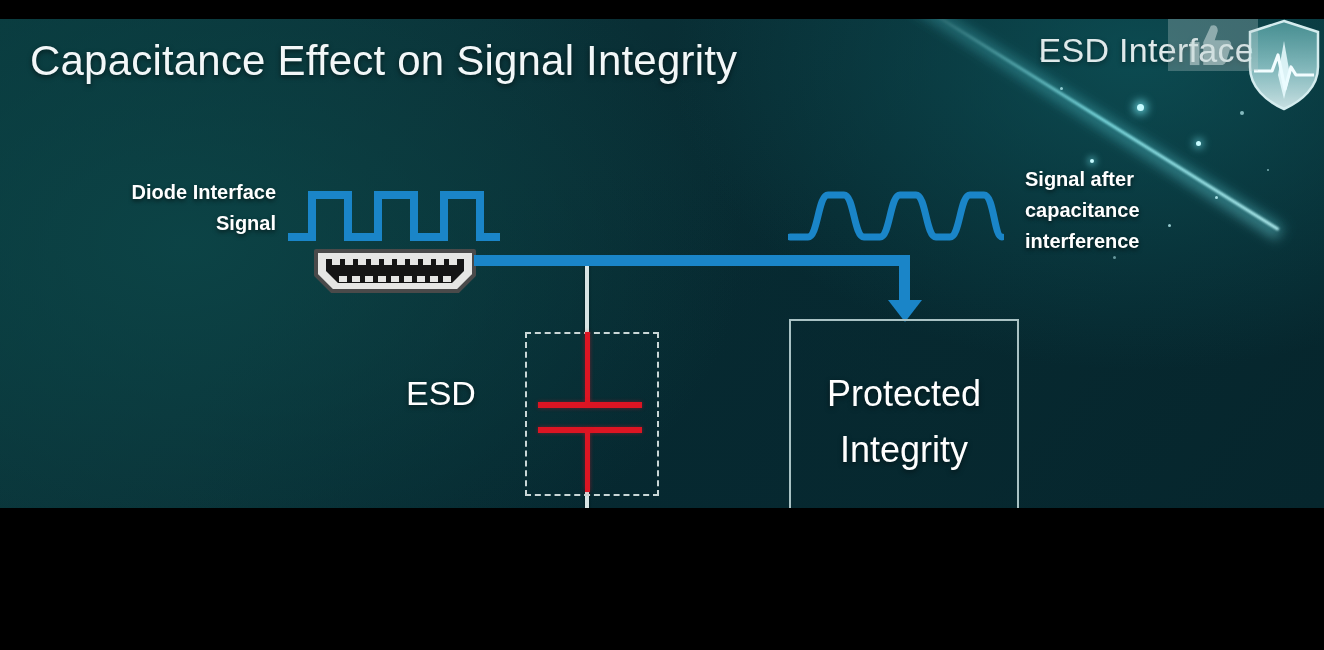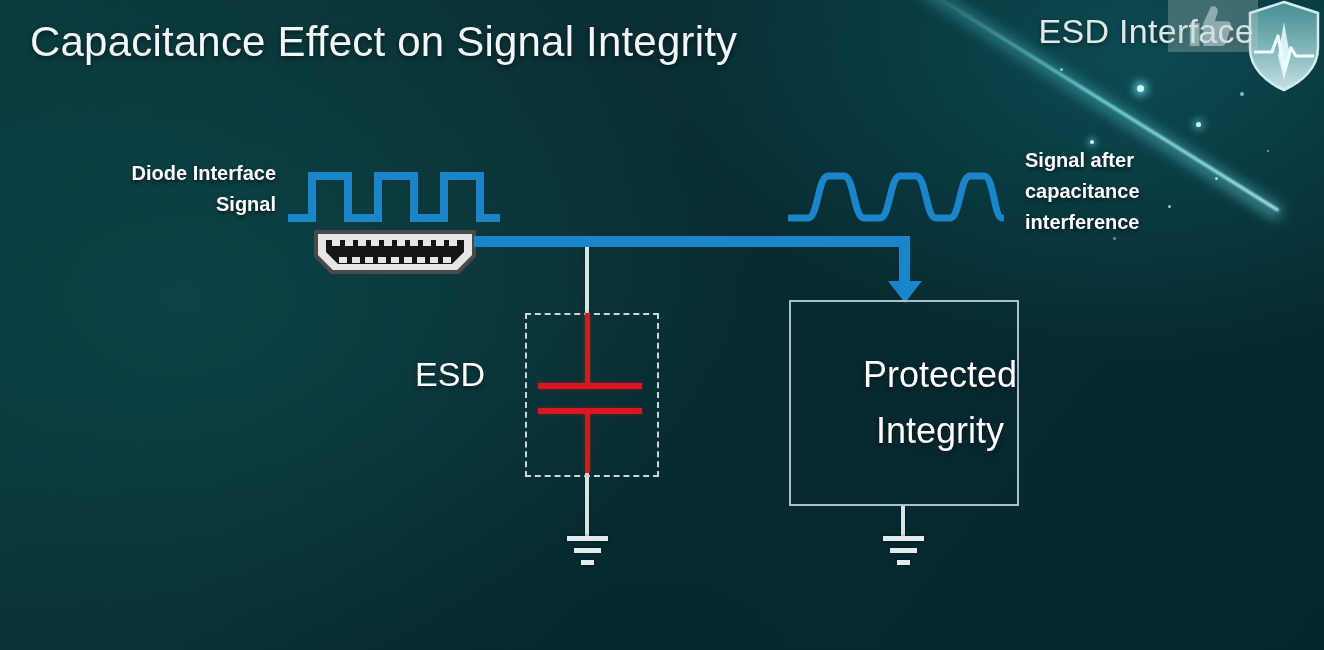--- a/index.html
+++ b/index.html
@@ -1,26 +1,27 @@
 <!DOCTYPE html>
 <html><head>
 <meta charset="utf-8">
 <style>
   html,body{margin:0;padding:0;background:#000;}
   body{font-family:"Liberation Sans",sans-serif;}
 
   #slide{
     position:relative;
-    width:1324px;height:650px;
+    width:1324px;height:489px;
     overflow:hidden;
     background:
       radial-gradient(ellipse 900px 620px at 14% 46%, rgba(12,70,72,.85) 0%, rgba(8,52,58,0) 62%),
       radial-gradient(ellipse 780px 520px at 86% 8%,  rgba(14,86,92,.75) 0%, rgba(8,52,58,0) 60%),
       radial-gradient(ellipse 700px 520px at 50% 104%, rgba(6,40,48,.9) 0%, rgba(8,52,58,0) 70%),
       linear-gradient(128deg,#09393d 0%, #0a3137 28%, #072a31 58%, #06262d 100%);
+    margin-top: 19px;
   }
 
   
   .beam{
     position:absolute;
     left:880px;top:-40px;
     width:470px;height:3px;
     background:linear-gradient(90deg, rgba(120,235,240,0) 0%, rgba(140,240,245,.85) 55%, rgba(190,250,252,.95) 100%);
     transform:rotate(32deg);
     transform-origin:0 50%;
@@ -105,30 +106,30 @@
     position:absolute;left:525px;top:313px;width:130px;height:160px;
     border:2px dashed #c9d7d7;
   }
   .cap-red{position:absolute;background:#dc1523;box-shadow:0 0 4px rgba(220,20,35,.45);}
   #cap-lead-top{left:585px;top:313px;width:5px;height:74px;}
   #cap-plate-top{left:538px;top:383px;width:104px;height:6px;}
   #cap-plate-bot{left:538px;top:408px;width:104px;height:6px;}
   #cap-lead-bot{left:585px;top:410px;width:5px;height:63px;}
 
   #label-esd{
-    position:absolute;left:395px;top:352px;width:110px;text-align:center;
+    position:absolute;left:406px;top:352px;width:110px;text-align:left;
     color:#ffffff;font-size:34px;line-height:1.35;
     text-shadow:0 2px 5px rgba(0,0,0,.5);
   }
 
   
   #protected-box{
     position:absolute;left:789px;top:300px;width:230px;height:206px;
     border:2px solid #a9c2c4;
-    display:flex;align-items:center;justify-content:flex-end;
+    display:flex;align-items:center;justify-content:center;
     box-sizing:border-box;
   }
   #label-protected{
     color:#ffffff;font-size:36px;line-height:1.55;text-align:center;
     text-shadow:0 2px 5px rgba(0,0,0,.5);
   }
 
   
   .gnd{position:absolute;}
   #gnd-esd{left:552px;top:536px;}

